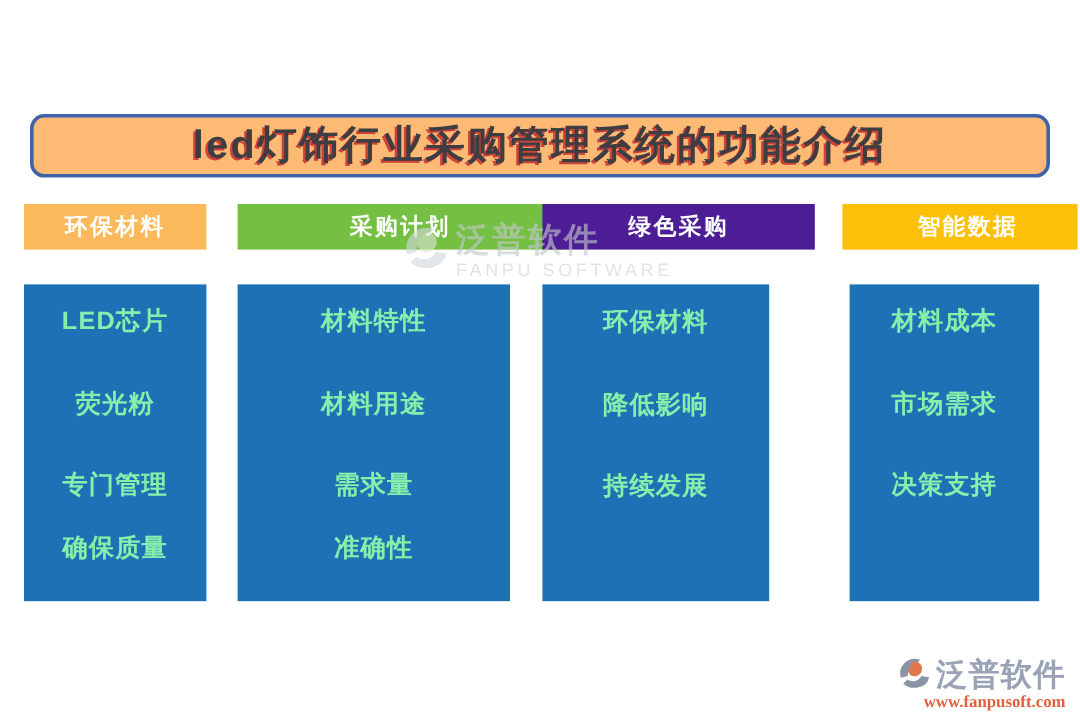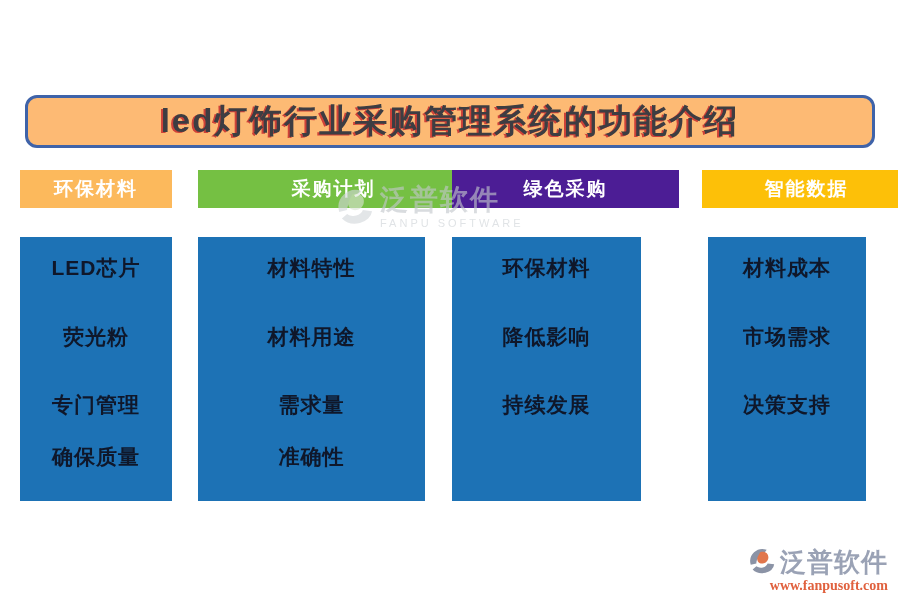--- a/index.html
+++ b/index.html
@@ -30,35 +30,35 @@
   .hdr4{left:702px;width:183px;background:#fdc008;padding-left:13px;}
 
   
   .col{position:absolute;top:237px;height:264px;background:#1d72b5;}
   .col1{left:20px;width:152px;}
   .col2{left:198px;width:227px;text-decoration:underline;}
   .col3{left:452px;width:189px;font-family:Liberation Serif, serif;}
   .col4{left:708px;width:158px;}
   .item{
     position:absolute;left:0;width:100%;text-align:center;
-    color:#0f172a;font-size:21px;font-weight:bold;letter-spacing:1px;line-height:26px;
+    color:#86efac;font-size:21px;font-weight:bold;letter-spacing:1px;line-height:26px;
   }
   .item:nth-child(1){top:18px;}
   .item:nth-child(2){top:87px;}
   .item:nth-child(3){top:155px;}
   .item:nth-child(4){top:207px;}
 
   
   .watermark{
     position:absolute;left:334px;top:185px;z-index:5;opacity:0.62;
     display:flex;align-items:flex-start;
   }
   .wm-icon{width:42px;height:42px;margin-right:4px;margin-top:2px;}
   .wm-name{font-size:28px;font-weight:bold;color:#c3c7cc;letter-spacing:2px;line-height:30px;}
-  .wm-sub{font-size:11px;color:#ced3d7;letter-spacing:3px;margin-top:2px;}
+  .wm-sub{font-size:15px;color:#ced3d7;letter-spacing:3px;margin-top:2px;}
 
   
   .footer-logo{
     position:absolute;right:12px;bottom:6px;
     display:flex;flex-direction:column;align-items:flex-end;
   }
   .fl-row{display:flex;align-items:center;}
   .fl-icon{width:30px;height:30px;margin-right:3px;}
   .fl-name{font-size:26px;font-weight:bold;color:#9aa2b5;letter-spacing:1px;line-height:30px;}
   .fl-url{font-family:"Liberation Serif","DejaVu Serif",serif;font-size:14px;font-weight:bold;color:#e0613e;margin-top:1px;}

